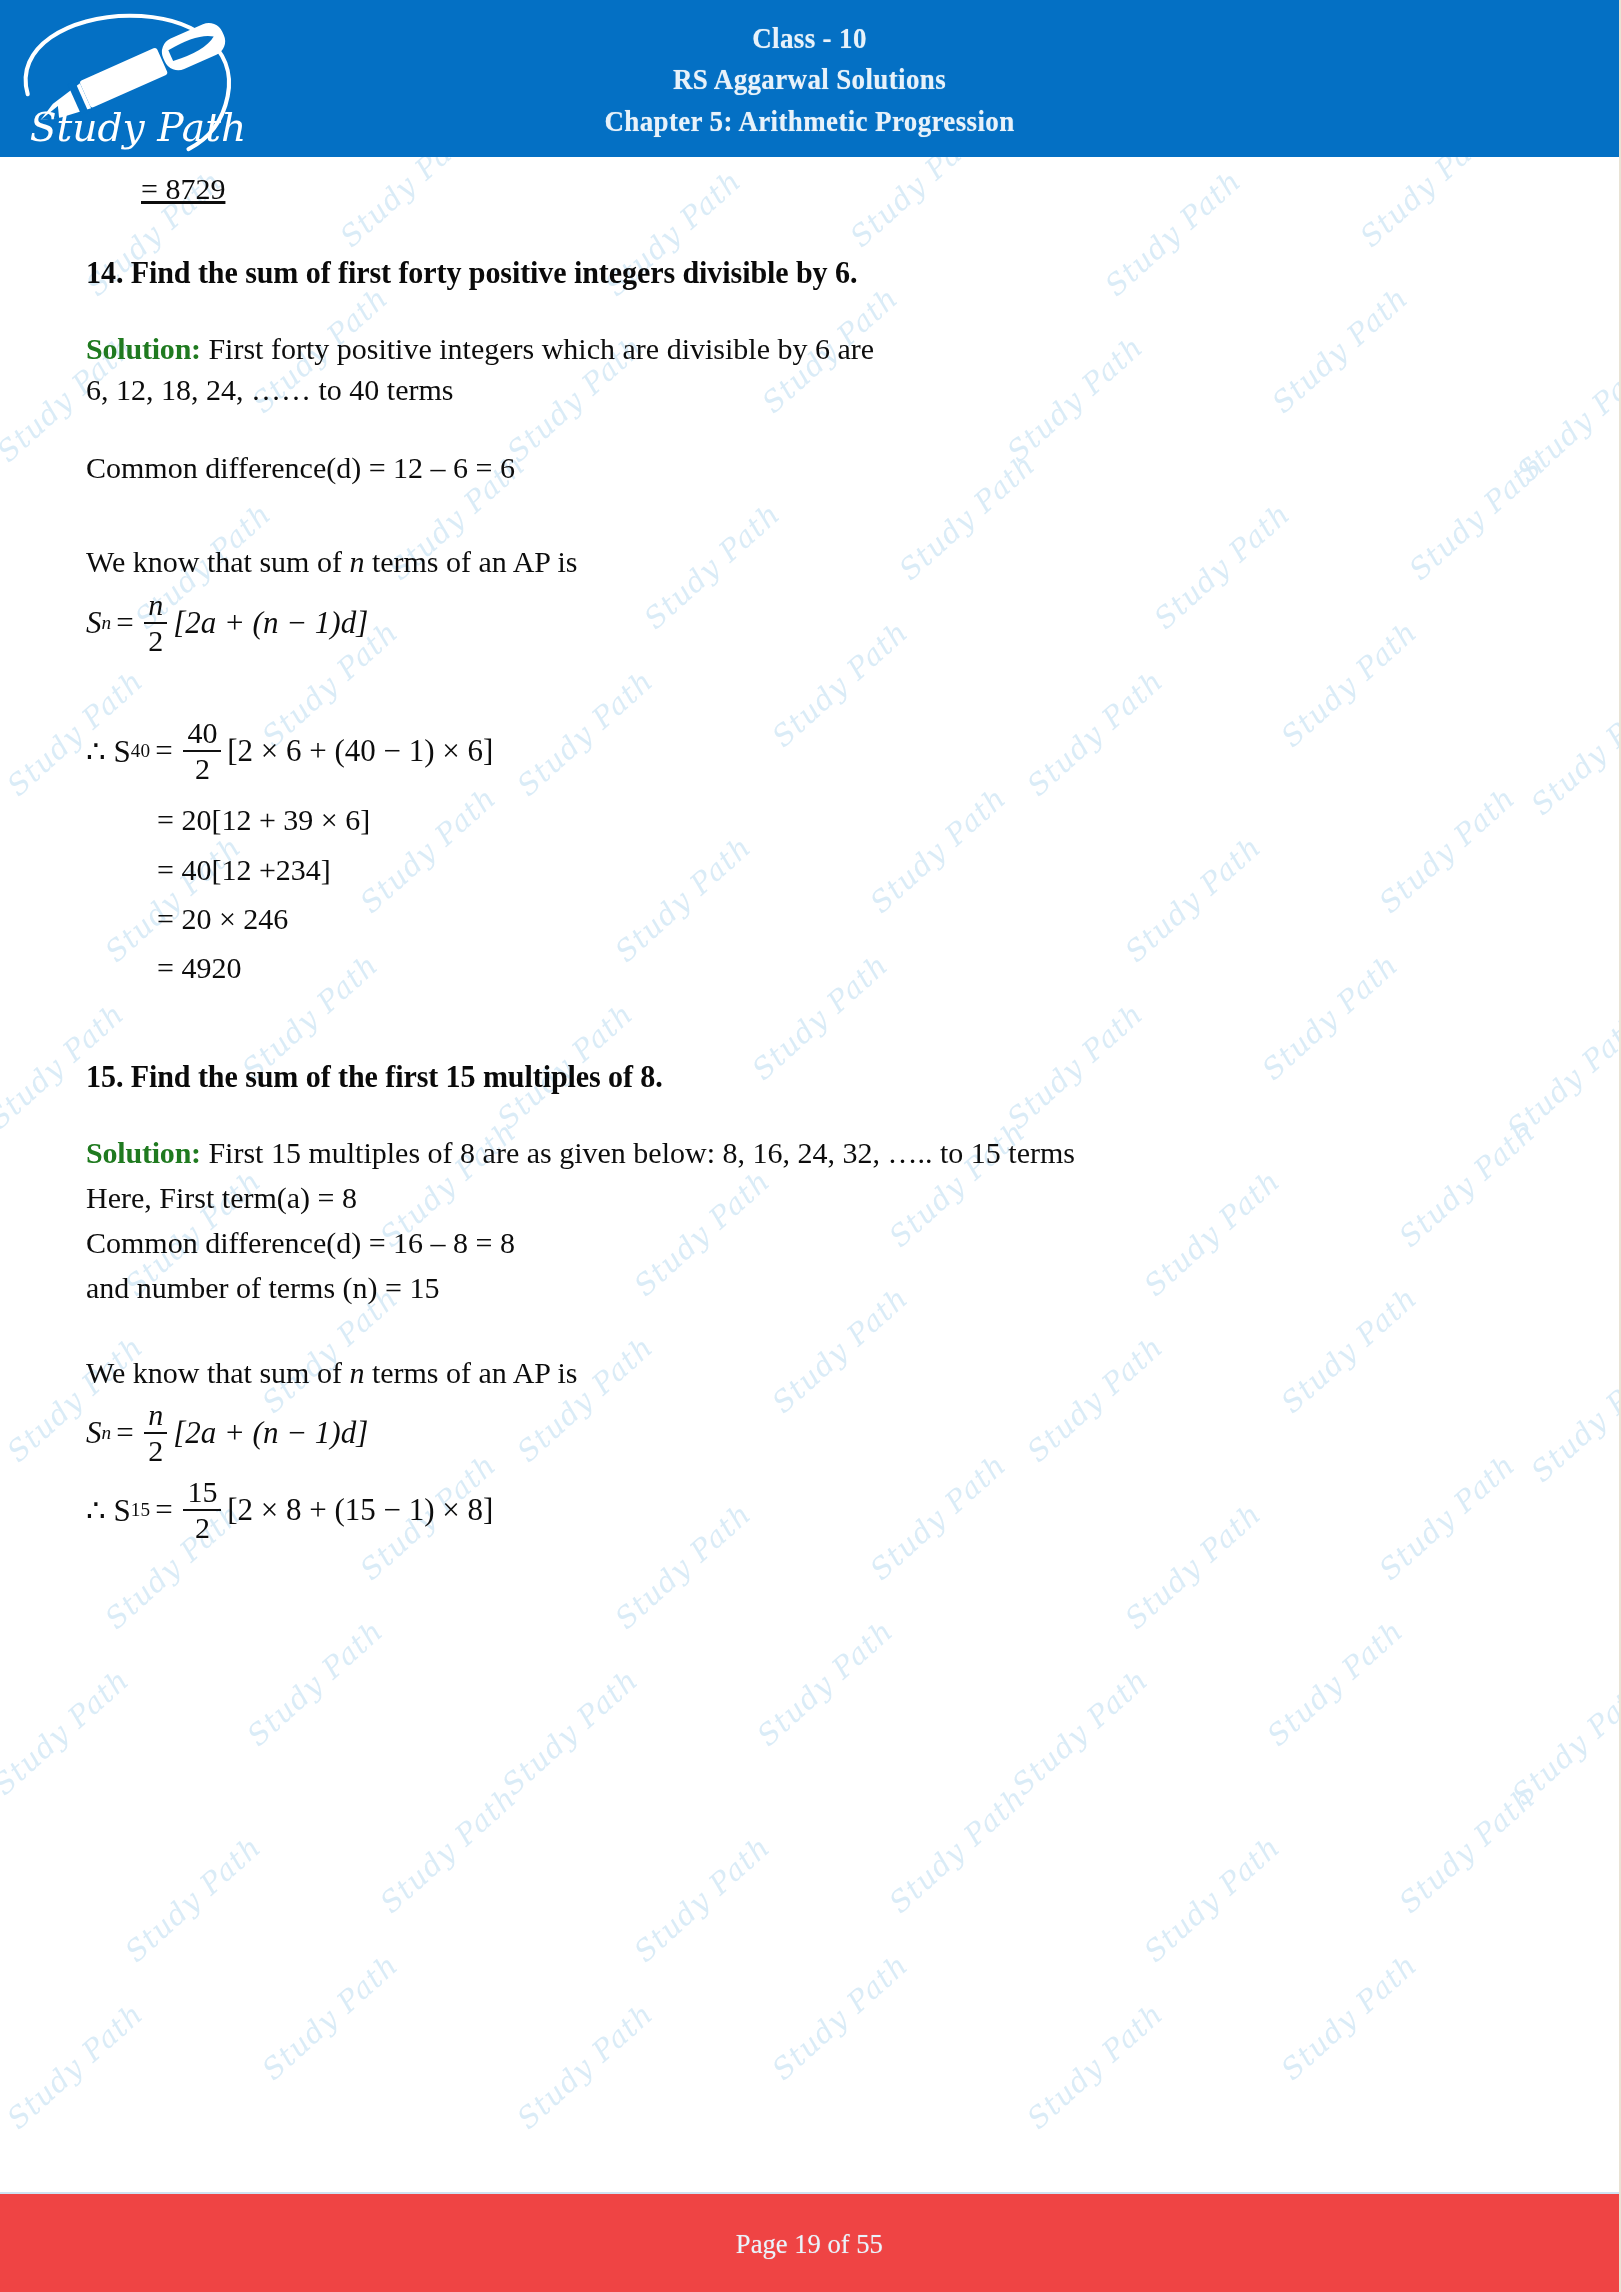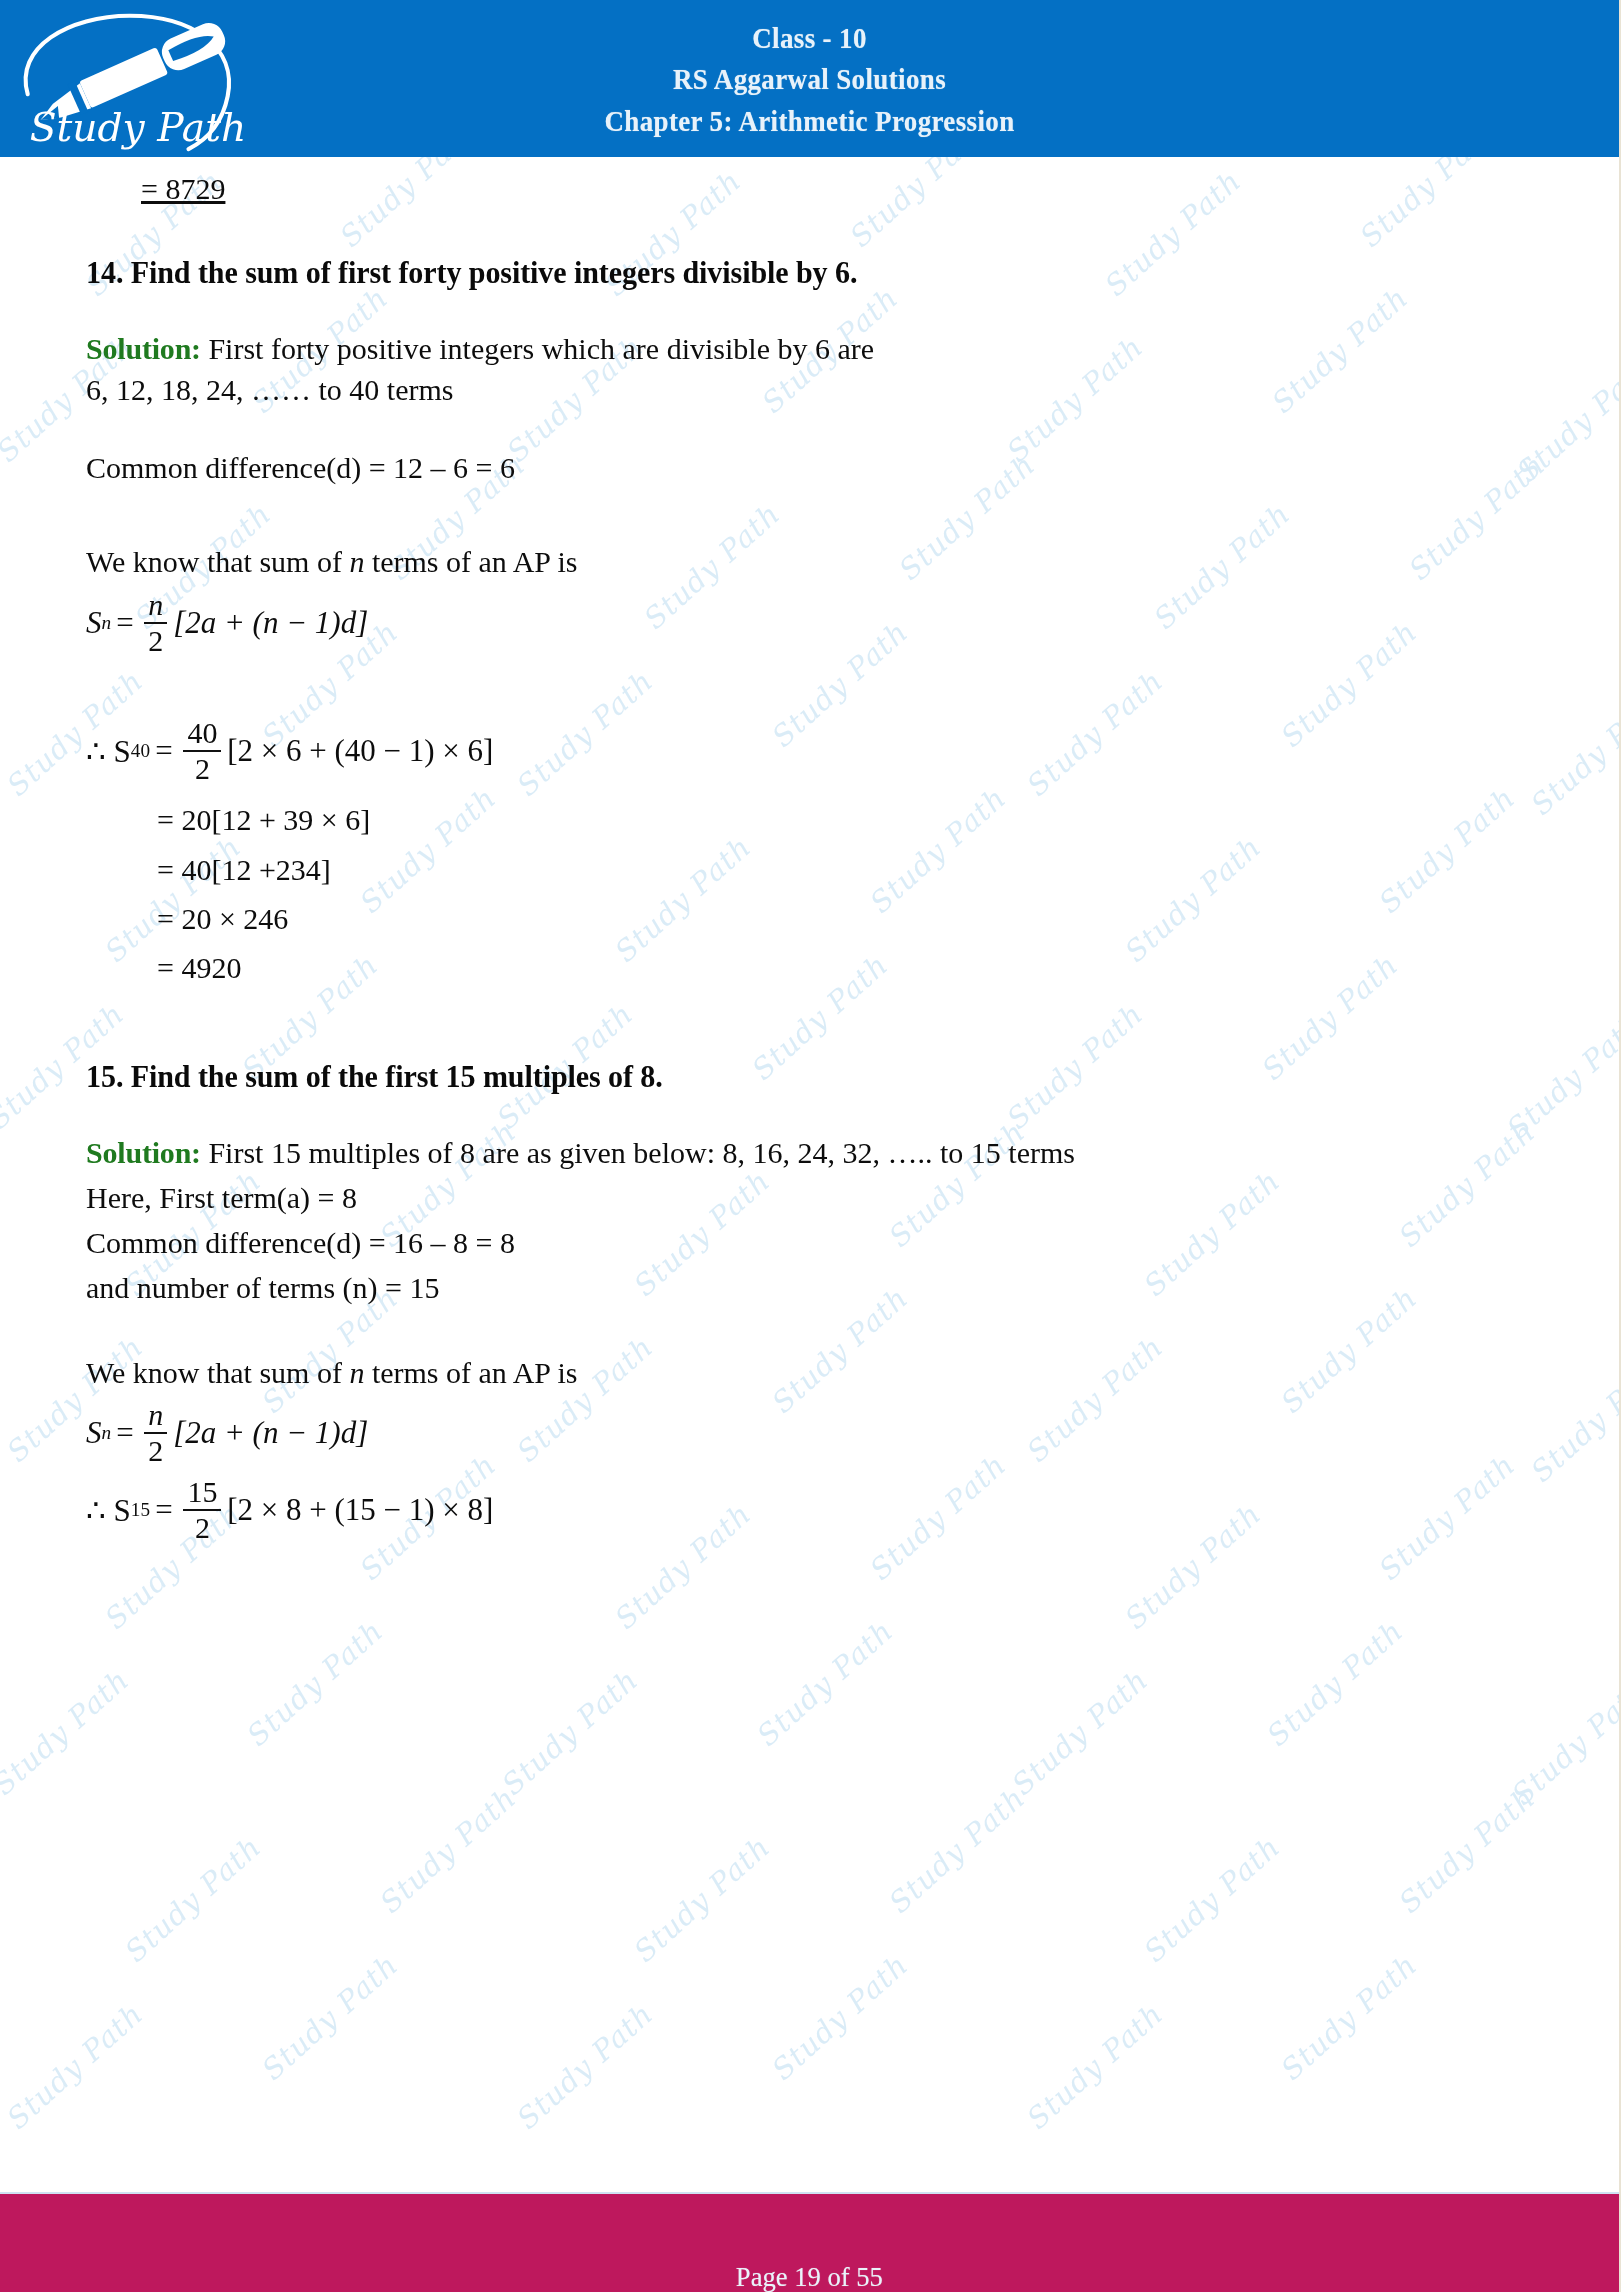--- a/index.html
+++ b/index.html
@@ -158,24 +158,24 @@
     opacity: 0.95;
   }
 
   
   .footer {
     position: absolute;
     left: 0;
     bottom: 0;
     width: 100%;
     height: 101px;
-    background: #be185d;
+    background: #ef4444;
     border-top: 2.9px solid #cfe2f2;
     display: flex;
-    align-items: flex-end;
+    align-items: center;
     justify-content: center;
     z-index: 5;
   }
   .footer-text {
     color: #e9f3fb;
     font-size: 28px;
     font-family: "Liberation Serif", "DejaVu Serif", serif;
     transform: scaleX(0.95);
     text-shadow: 0 0 1px rgba(255,255,255,0.5);
   }

